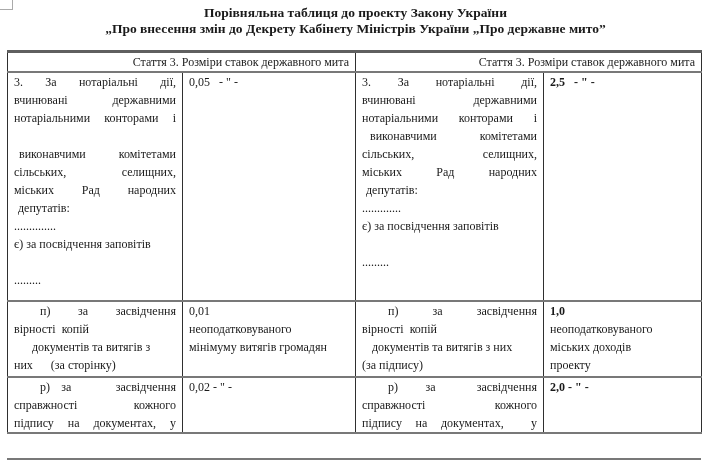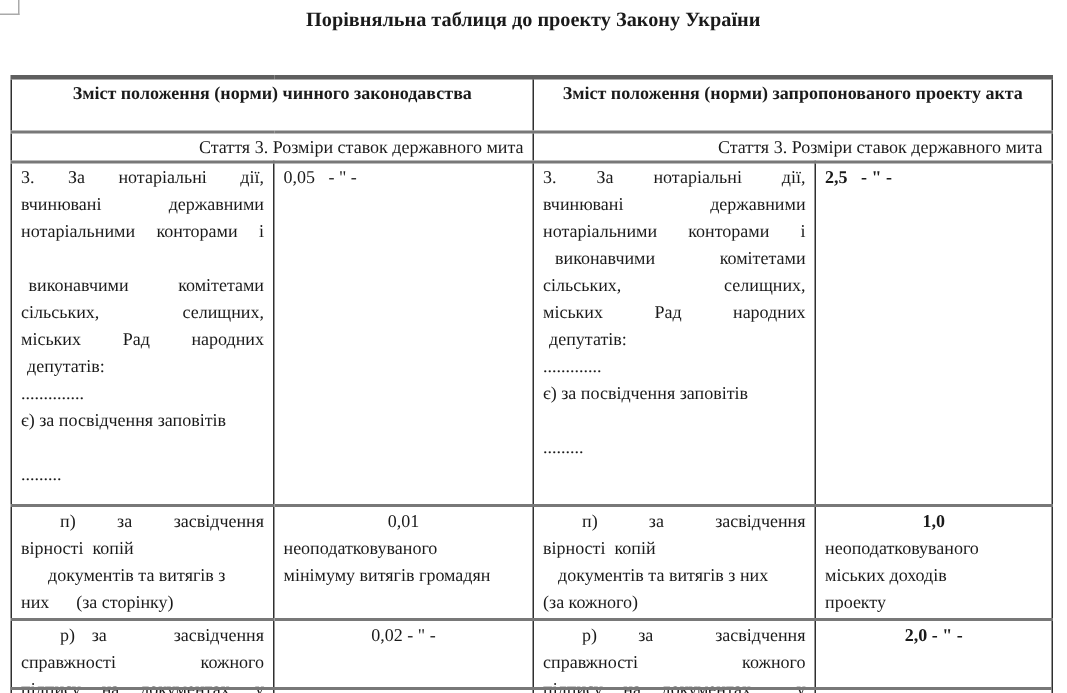--- a/index.html
+++ b/index.html
@@ -37,45 +37,42 @@
   td.ac{
     text-align:right;font-weight:normal;
     font-size:13px;line-height:15px;height:15px;padding:1px 6px;
   }
   td.body1{height:227px;padding-top:8px;}
   td.body2{height:74px;padding-top:4px;}
   td.body3{height:46px;padding-top:4px;border-bottom:none;}
   td.ratemid{padding-top:145px;}
   .ln{white-space:pre-wrap;min-height:18px;}
   .jl{text-align:justify;text-align-last:justify;}
-  .cl{text-align:center;}
+  .cl{text-align:left;}
   .bl{font-weight:bold;}
   .bottomline{position:absolute;left:7px;top:458px;width:694px;height:2px;background:#787878;}
 </style>
 </head>
 <body>
 
 <div class="corner"></div>
 
 <div class="title">
   <div>Порівняльна таблиця до проекту Закону України</div>
+  <div>„Про внесення змін до Декрету Кабінету Міністрів України „Про державне мито”</div>
 </div>
 
 <table class="cmp">
   <colgroup>
     <col style="width:175px">
       <col style="width:173px">
       <col style="width:188px">
       <col style="width:158px">
   </colgroup>
   <tbody>
-      <tr>
-    <td class="hc" colspan="2">Зміст положення (норми) чинного законодавства</td>
-    <td class="hc" colspan="2">Зміст положення (норми) запропонованого проекту акта</td>
-  </tr>
   <tr>
     <td class="ac" colspan="2">Стаття 3. Розміри ставок державного мита</td>
     <td class="ac" colspan="2">Стаття 3. Розміри ставок державного мита</td>
   </tr>
   <tr>
     <td class="body1">
           <div class="ln jl">3. За нотаріальні дії,</div>
           <div class="ln jl">вчинювані державними</div>
           <div class="ln jl">нотаріальними конторами і</div>
           <div class="ln">&nbsp;</div>
@@ -117,21 +114,21 @@
         </td>
     <td class="body2">
           <div class="ln cl">0,01</div>
           <div class="ln">неоподатковуваного</div>
           <div class="ln">мінімуму витягів громадян</div>
         </td>
     <td class="body2">
           <div class="ln jl" style="padding-left: 26px;">п)   за   засвідчення</div>
           <div class="ln">вірності  копій</div>
           <div class="ln" style="padding-left: 10px;">документів та витягів з них</div>
-          <div class="ln">(за кожного)</div>
+          <div class="ln">(за підпису)</div>
         </td>
     <td class="body2">
           <div class="ln cl bl">1,0</div>
           <div class="ln">неоподатковуваного</div>
           <div class="ln">міських доходів</div>
           <div class="ln">проекту</div>
         </td>
   </tr>
   <tr>
     <td class="body3">

